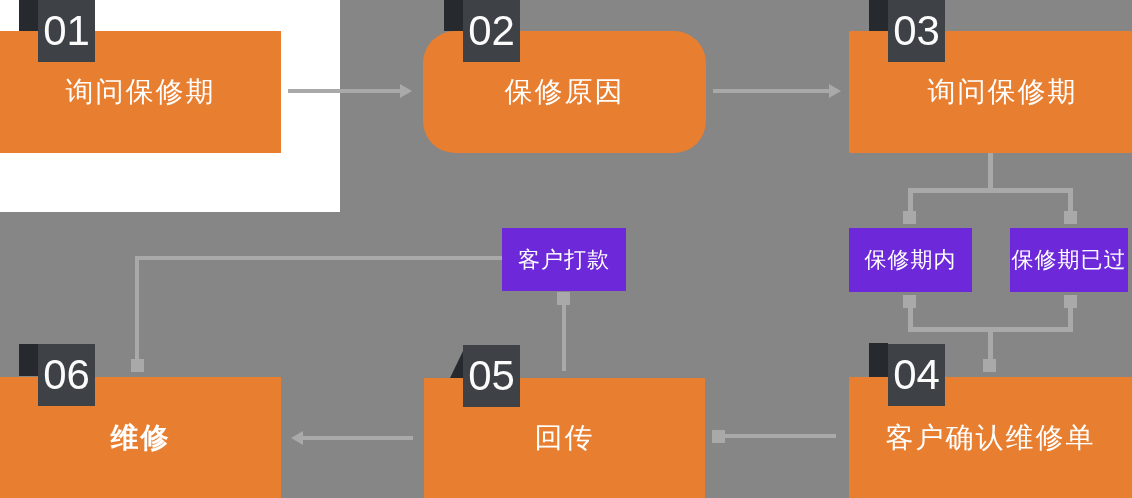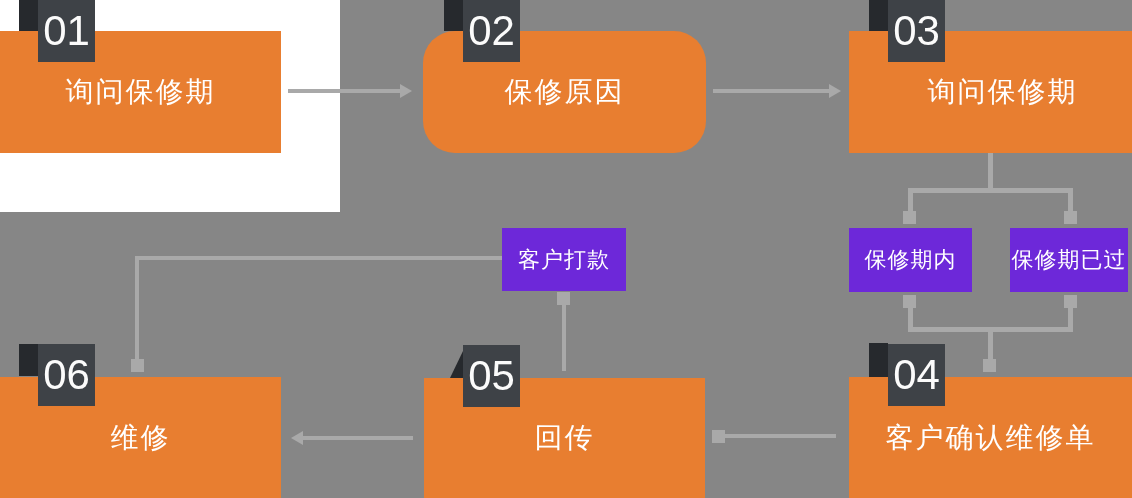--- a/index.html
+++ b/index.html
@@ -35,21 +35,21 @@
   .box-02 { left: 423; top: 31;  width: 283px; height: 122px; border-radius: 32px; }
   .box-03 { left: 849; top: 31;  width: 283px; height: 122px; }
   .box-04 { left: 849; top: 377; width: 283px; height: 121px; }
   .box-05 { left: 424; top: 378; width: 281px; height: 120px; }
   .box-06 { left: 0;   top: 377; width: 281px; height: 121px; }
   .box-01 { left: 0px; top: 31px; }
   .box-02 { left: 423px; top: 31px; }
   .box-03 { left: 849px; top: 31px; padding-left: 12px; }
   .box-04 { left: 849px; top: 377px; }
   .box-05 { left: 424px; top: 378px; }
-  .box-06 { left: 0px; top: 377px; }
+  .box-06 { left: 0px; top: 377px; font-weight: bold; }
   
   .badge {
     position: absolute;
     width: 57px; height: 62px;
     background: #3E4247;
     color: #FBFBFB;
     display: flex;
     align-items: center;
     justify-content: center;
     font-size: 42px;

